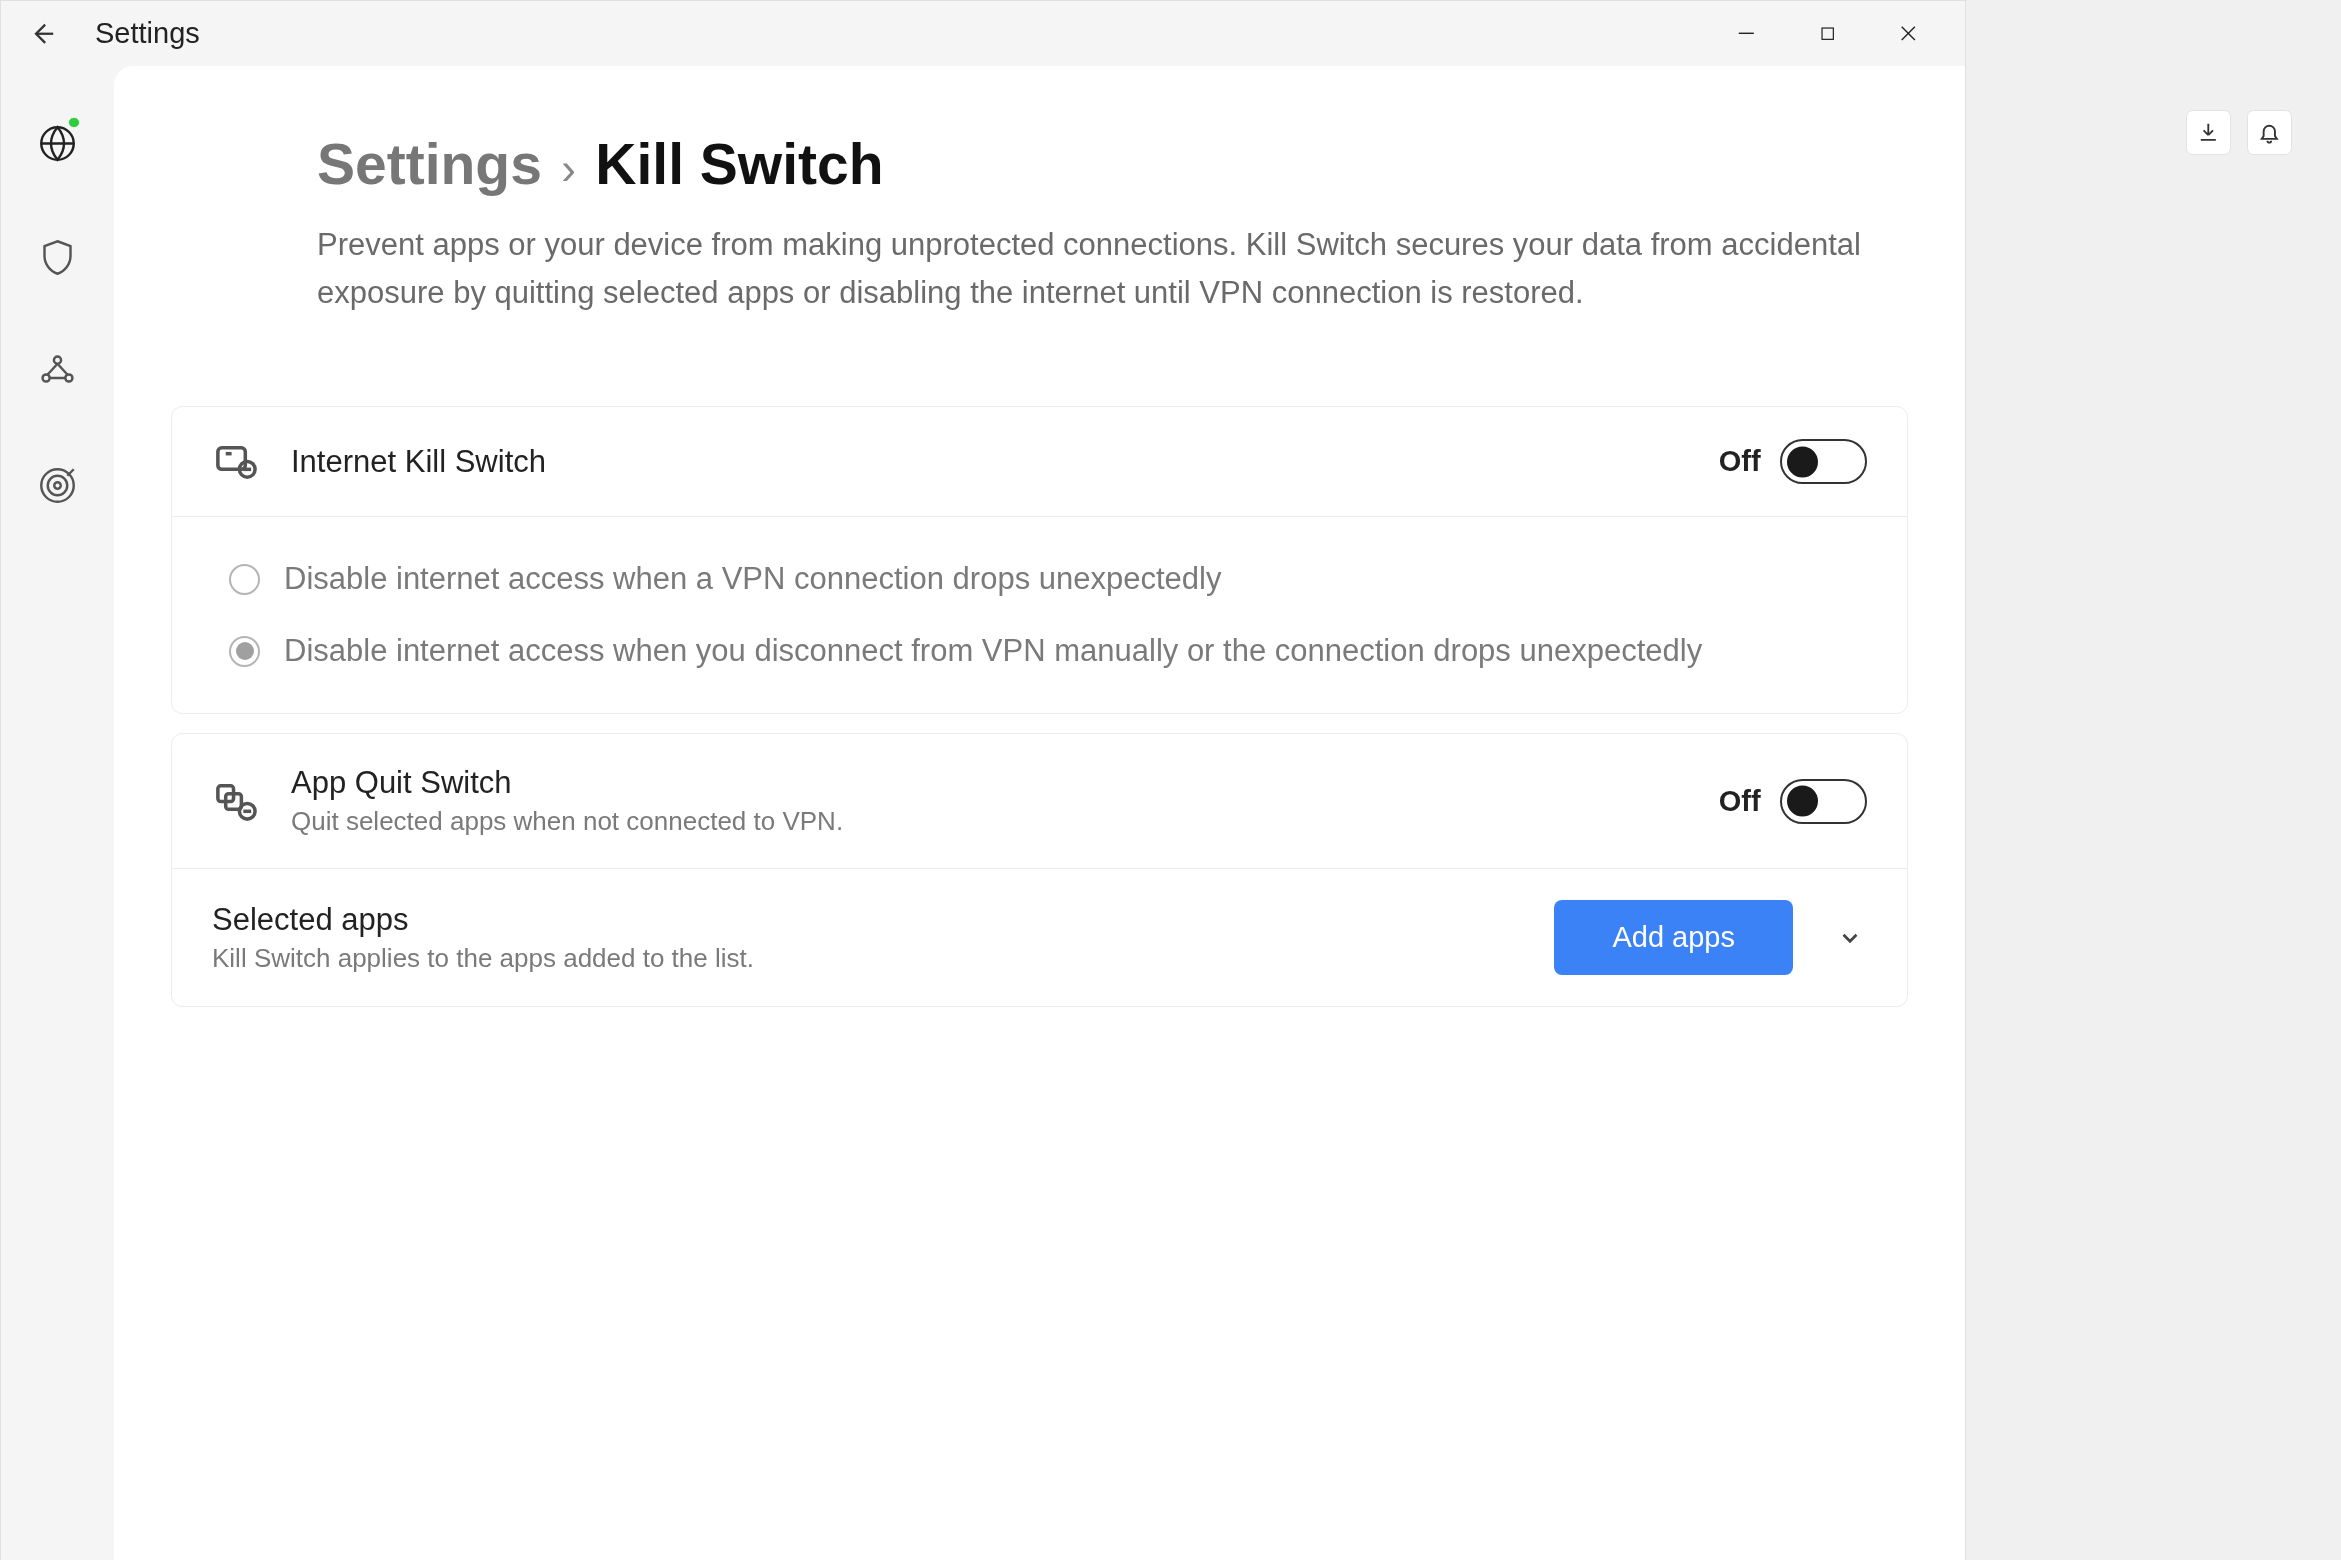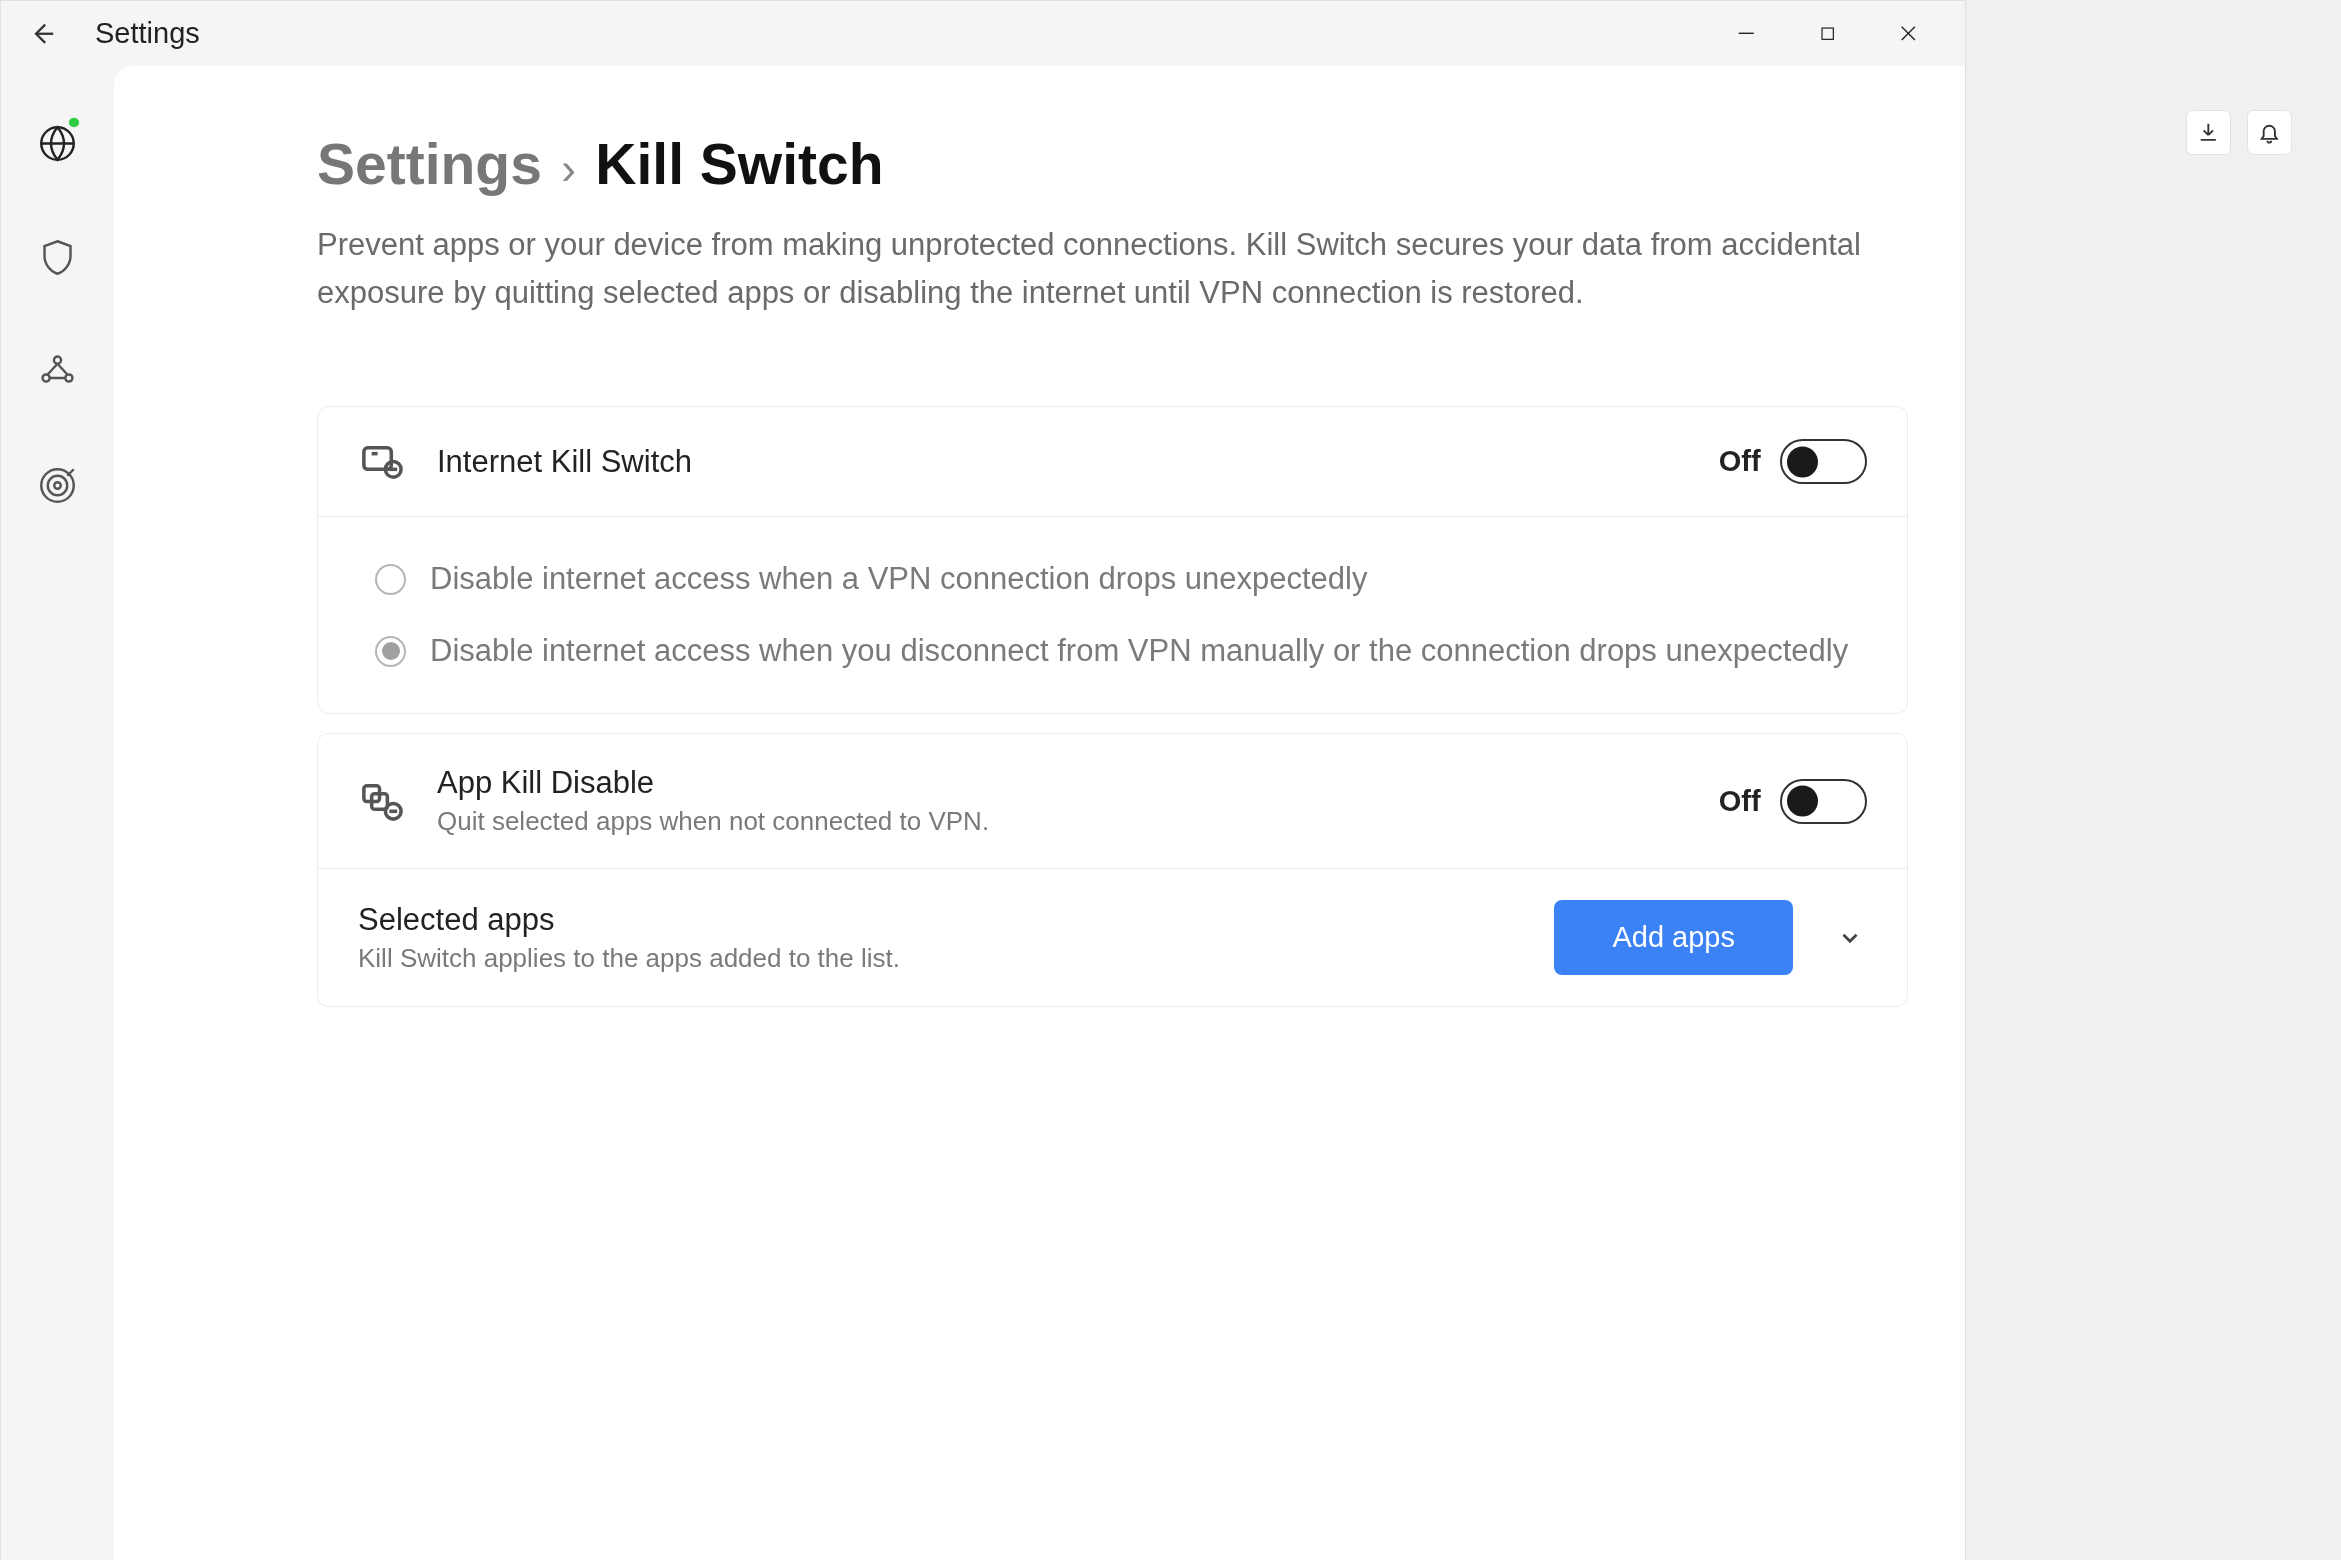--- a/index.html
+++ b/index.html
@@ -159,21 +159,20 @@
     }
     .page-description {
       margin-left: 146px;
       font-size: 31px;
       color: #6a6a6a;
       line-height: 1.55;
       max-width: 1779px;
       margin-bottom: 89px;
     }
     .cards {
-      margin-left: 146px;
       max-width: 1892px;
       display: flex;
       flex-direction: column;
       gap: 19.4px;
     }
     .card {
       border: 0.8px solid #ececec;
       border-radius: 11.3px;
       background: #fff;
     }
@@ -419,21 +418,21 @@
 
         <div class="card">
           <div class="card-row">
             <svg class="card-icon" viewBox="0 0 24 24">
                 <rect x="3" y="4" width="8" height="8" rx="1.5"></rect>
                 <rect x="7" y="8" width="8" height="8" rx="1.5"></rect>
                 <circle cx="18" cy="17" r="4"></circle>
                 <line x1="16" y1="17" x2="20" y2="17"></line>
               </svg>
             <div class="card-text-group">
-              <div class="card-title">App Kill Disable</div>
+              <div class="card-title">App Quit Switch</div>
               <div class="card-subtitle">Quit selected apps when not connected to VPN.</div>
             </div>
             <div class="spacer"></div>
             <span class="toggle-label">Off</span>
             <div class="switch">
               <div class="switch-knob"></div>
             </div>
           </div>
           <div class="card-row">
             <div class="card-text-group">

